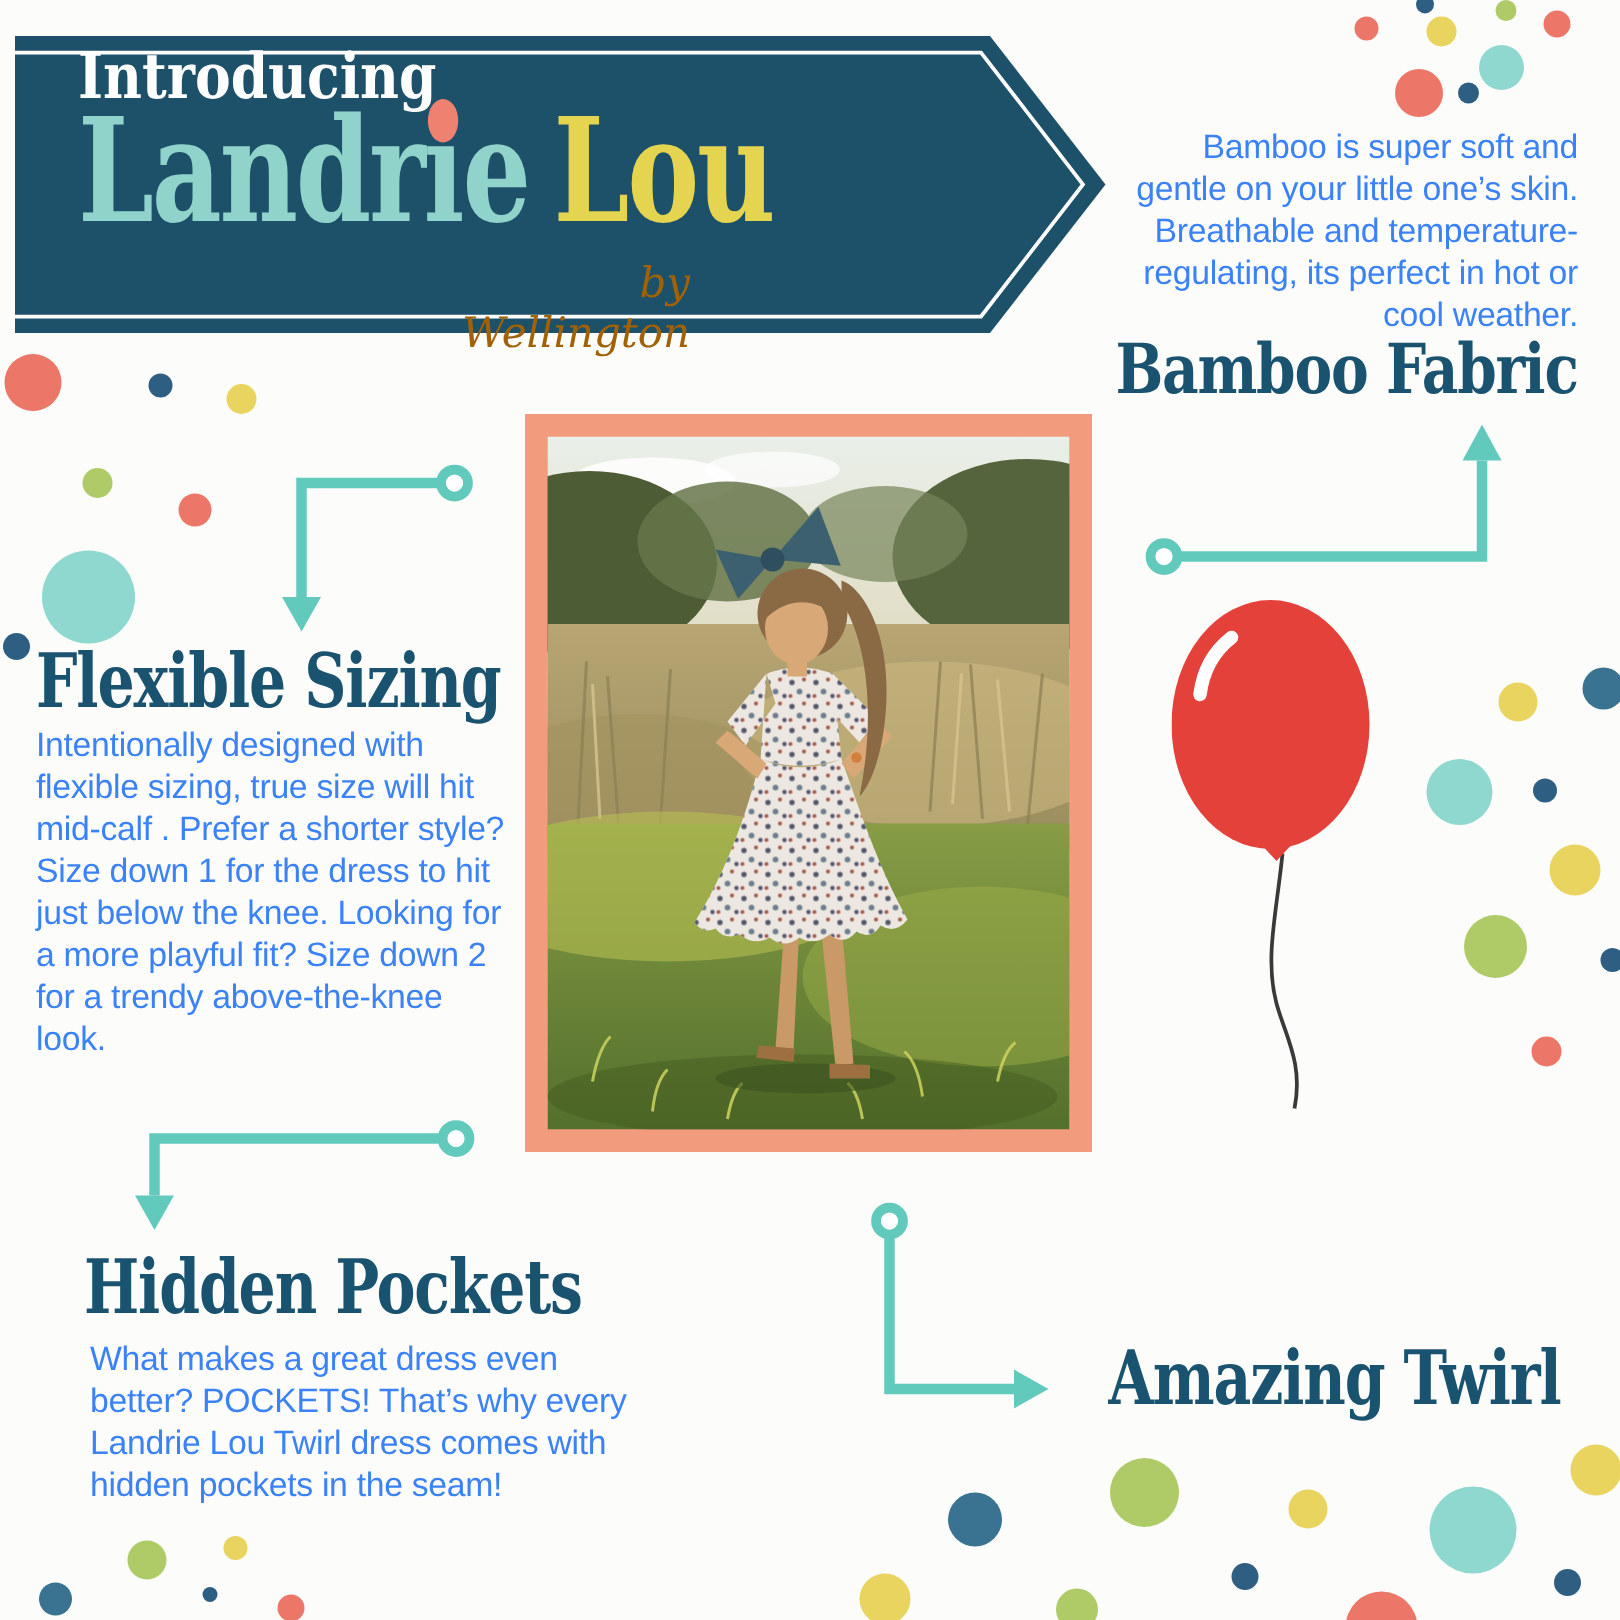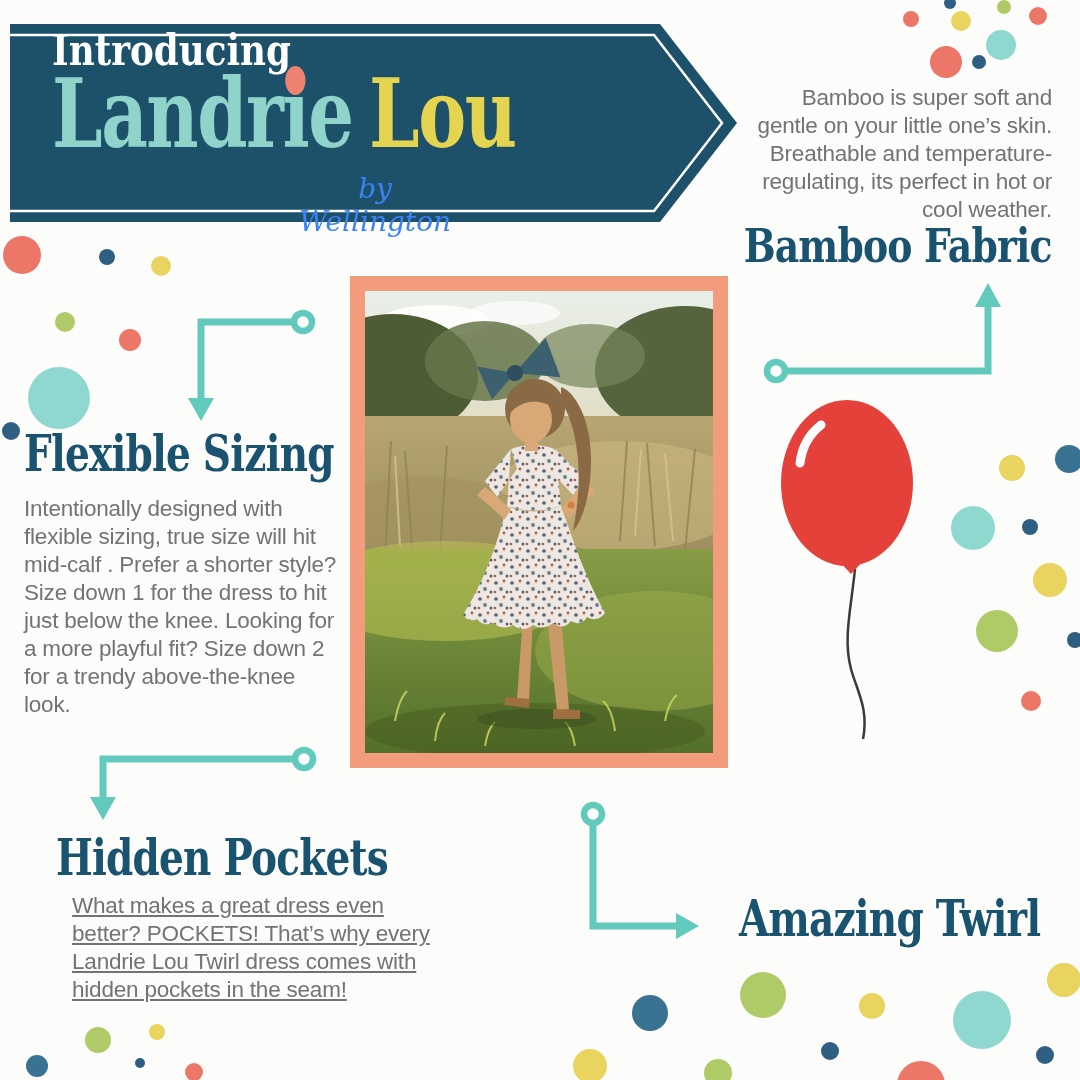--- a/index.html
+++ b/index.html
@@ -29,40 +29,40 @@
     transform:scaleX(.75);transform-origin:left top;
   }
   .brand .teal{color:#90d3cb;}
   .brand .lou{color:#e5d44f;margin-left:22px;}
   .brand-i{position:relative;display:inline-block;}
   .brand-i::after{
     content:"";position:absolute;left:50%;top:2px;width:27px;height:29px;
     margin-left:-13px;background:#ef8170;border-radius:50%;
   }
   .byline{
-    position:absolute;left:280px;top:172px;width:170px;text-align:center;
+    position:absolute;left:280px;top:172px;width:170px;text-align:right;
     font-family:"DejaVu Serif","Liberation Serif",serif;font-style:italic;
-    font-size:28px;color:#3b82f6;
+    font-size:28px;color:#a16207;
   }
 
   
   .head{
     font-family:"DejaVu Serif","Liberation Serif",serif;font-weight:bold;
     color:#1a5370;letter-spacing:-1px;white-space:nowrap;z-index:3;
   }
   .body-text{
-    font-size:22.5px;line-height:28px;color:#737373;letter-spacing:-0.2px;
+    font-size:22.5px;line-height:28px;color:#3b82f6;letter-spacing:-0.2px;
     white-space:pre-line;z-index:3;
   }
   .bamboo-body{right:28px;top:84px;width:370px;text-align:right;}
   .bamboo-head{right:28px;top:219px;font-size:46px;transform:scaleX(.82);transform-origin:right top;}
   .flex-head{left:24px;top:424px;font-size:50px;transform:scaleX(.78);transform-origin:left top;}
-  .flex-body{left:24px;top:483px;width:345px;margin-top:12px;}
+  .flex-body{left:24px;top:483px;width:345px;}
   .pockets-head{left:56px;top:828px;font-size:50px;transform:scaleX(.78);transform-origin:left top;}
-  .pockets-body{left:72px;top:892px;width:380px;text-decoration:underline;}
+  .pockets-body{left:60px;top:892px;width:380px;}
   .twirl-body{right:40px;top:751px;width:370px;text-align:right;}
   .twirl-head{right:40px;top:889px;font-size:50px;transform:scaleX(.78);transform-origin:right top;}
 
   
   .photo-frame{
     position:absolute;left:350px;top:276px;width:378px;height:492px;
     background:#f29b7d;box-sizing:border-box;padding:15px;z-index:3;
   }
 
   .balloon{position:absolute;left:781px;top:399px;z-index:2;}

